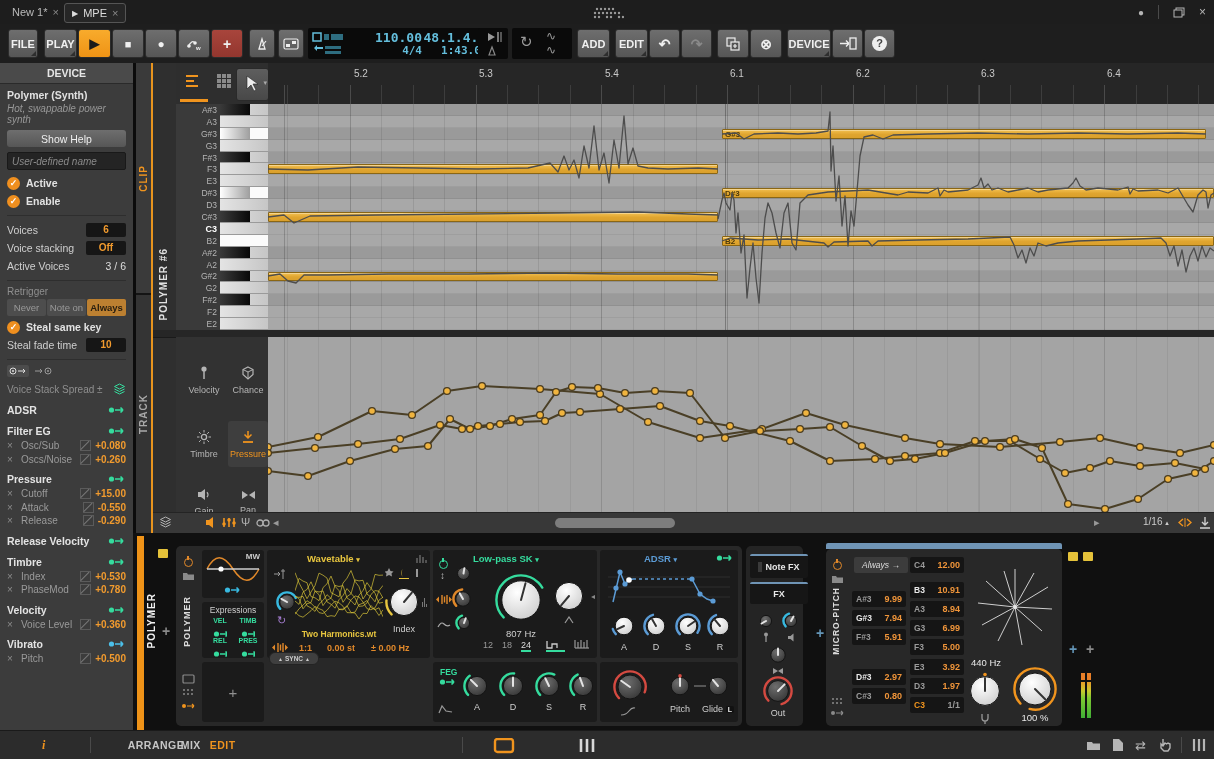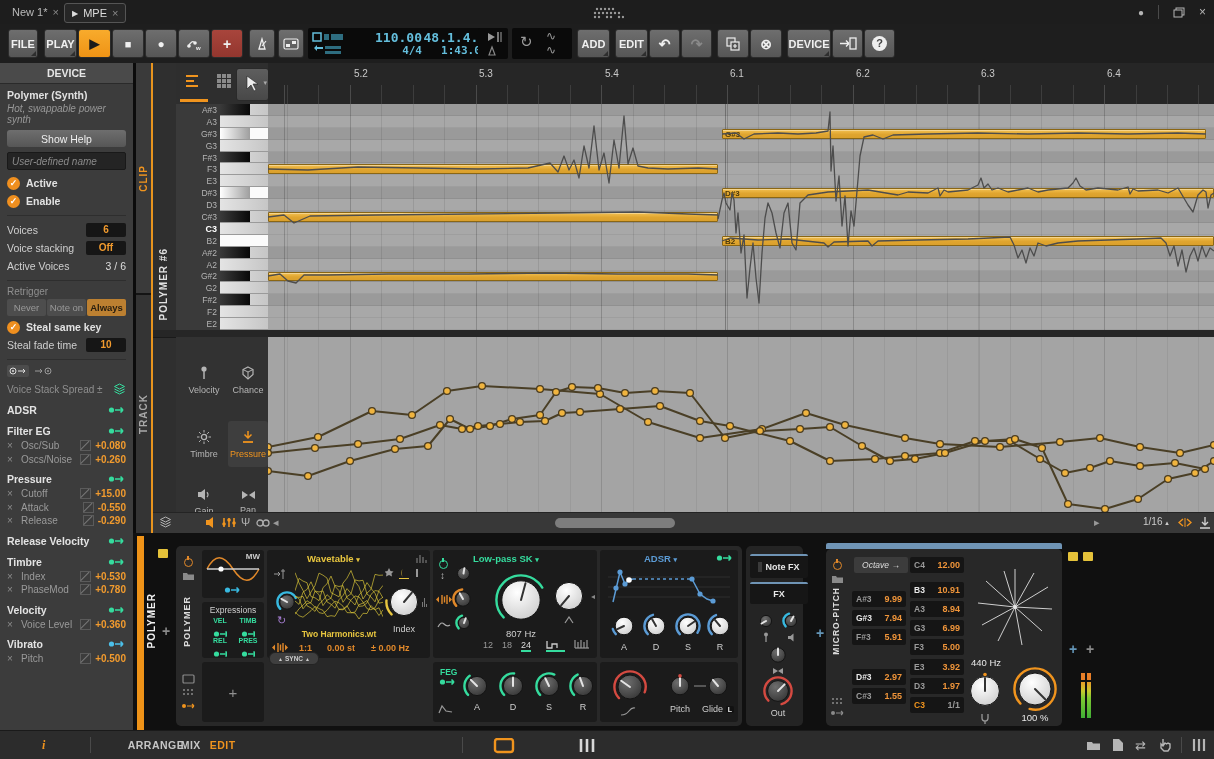--- a/index.html
+++ b/index.html
@@ -1169,21 +1169,21 @@
             <circle cx="10" cy="2" r="1"></circle>
             <circle cx="2" cy="6" r="1"></circle>
             <circle cx="6" cy="6" r="1"></circle>
             <circle cx="10" cy="6" r="1"></circle>
           </g>
         </svg>
       <svg class="abs" style="left:4px;top:160px" width="15" height="8">
           <circle cx="3" cy="4" r="2" fill="#8a8a8a"></circle>
           <path d="M6 4 h7 m0 0 l-2 -2 m2 2 l-2 2" stroke="#8a8a8a" stroke-width="1.2" fill="none"></path>
         </svg>
-      <div class="abs" style="left:28px;top:8px;width:54px;height:16px;background:#3c3c3c;border-radius:2px;display:flex;align-items:center;justify-content:center;color:#ddd;font-size:8.5px;font-style:italic">Octave →</div>
+      <div class="abs" style="left:28px;top:8px;width:54px;height:16px;background:#3c3c3c;border-radius:2px;display:flex;align-items:center;justify-content:center;color:#ddd;font-size:8.5px;font-style:italic">Always →</div>
       <div id="mp-left"></div>
       <div id="mp-right"></div>
       <svg class="abs" style="left:150px;top:16px" width="78" height="84">
         <g stroke="#cfcfcf" stroke-width="1">
           <line x1="39" y1="42" x2="39" y2="4"></line>
             <line x1="39" y1="42" x2="58" y2="8"></line>
             <line x1="39" y1="42" x2="72" y2="22"></line>
           <line x1="39" y1="42" x2="76" y2="44"></line>
             <line x1="39" y1="42" x2="66" y2="66"></line>
             <line x1="39" y1="42" x2="46" y2="80"></line>
@@ -1217,21 +1217,21 @@
           <span class="n em">G#3</span>
           <span class="v">7.94</span>
         </div><div class="mprow" style="left: 26px; top: 80px;">
           <span class="n">F#3</span>
           <span class="v">5.91</span>
         </div><div class="mprow" style="left: 26px; top: 120px;">
           <span class="n em">D#3</span>
           <span class="v">2.97</span>
         </div><div class="mprow" style="left: 26px; top: 139px;">
           <span class="n">C#3</span>
-          <span class="v">1.55</span>
+          <span class="v">0.80</span>
         </div><div class="mprow" style="left: 84px; top: 8px;">
           <span class="n">C4</span>
           <span class="v">12.00</span>
         </div><div class="mprow" style="left: 84px; top: 33px;">
           <span class="n em">B3</span>
           <span class="v">10.91</span>
         </div><div class="mprow" style="left: 84px; top: 52px;">
           <span class="n">A3</span>
           <span class="v">8.94</span>
         </div><div class="mprow" style="left: 84px; top: 71px;">

